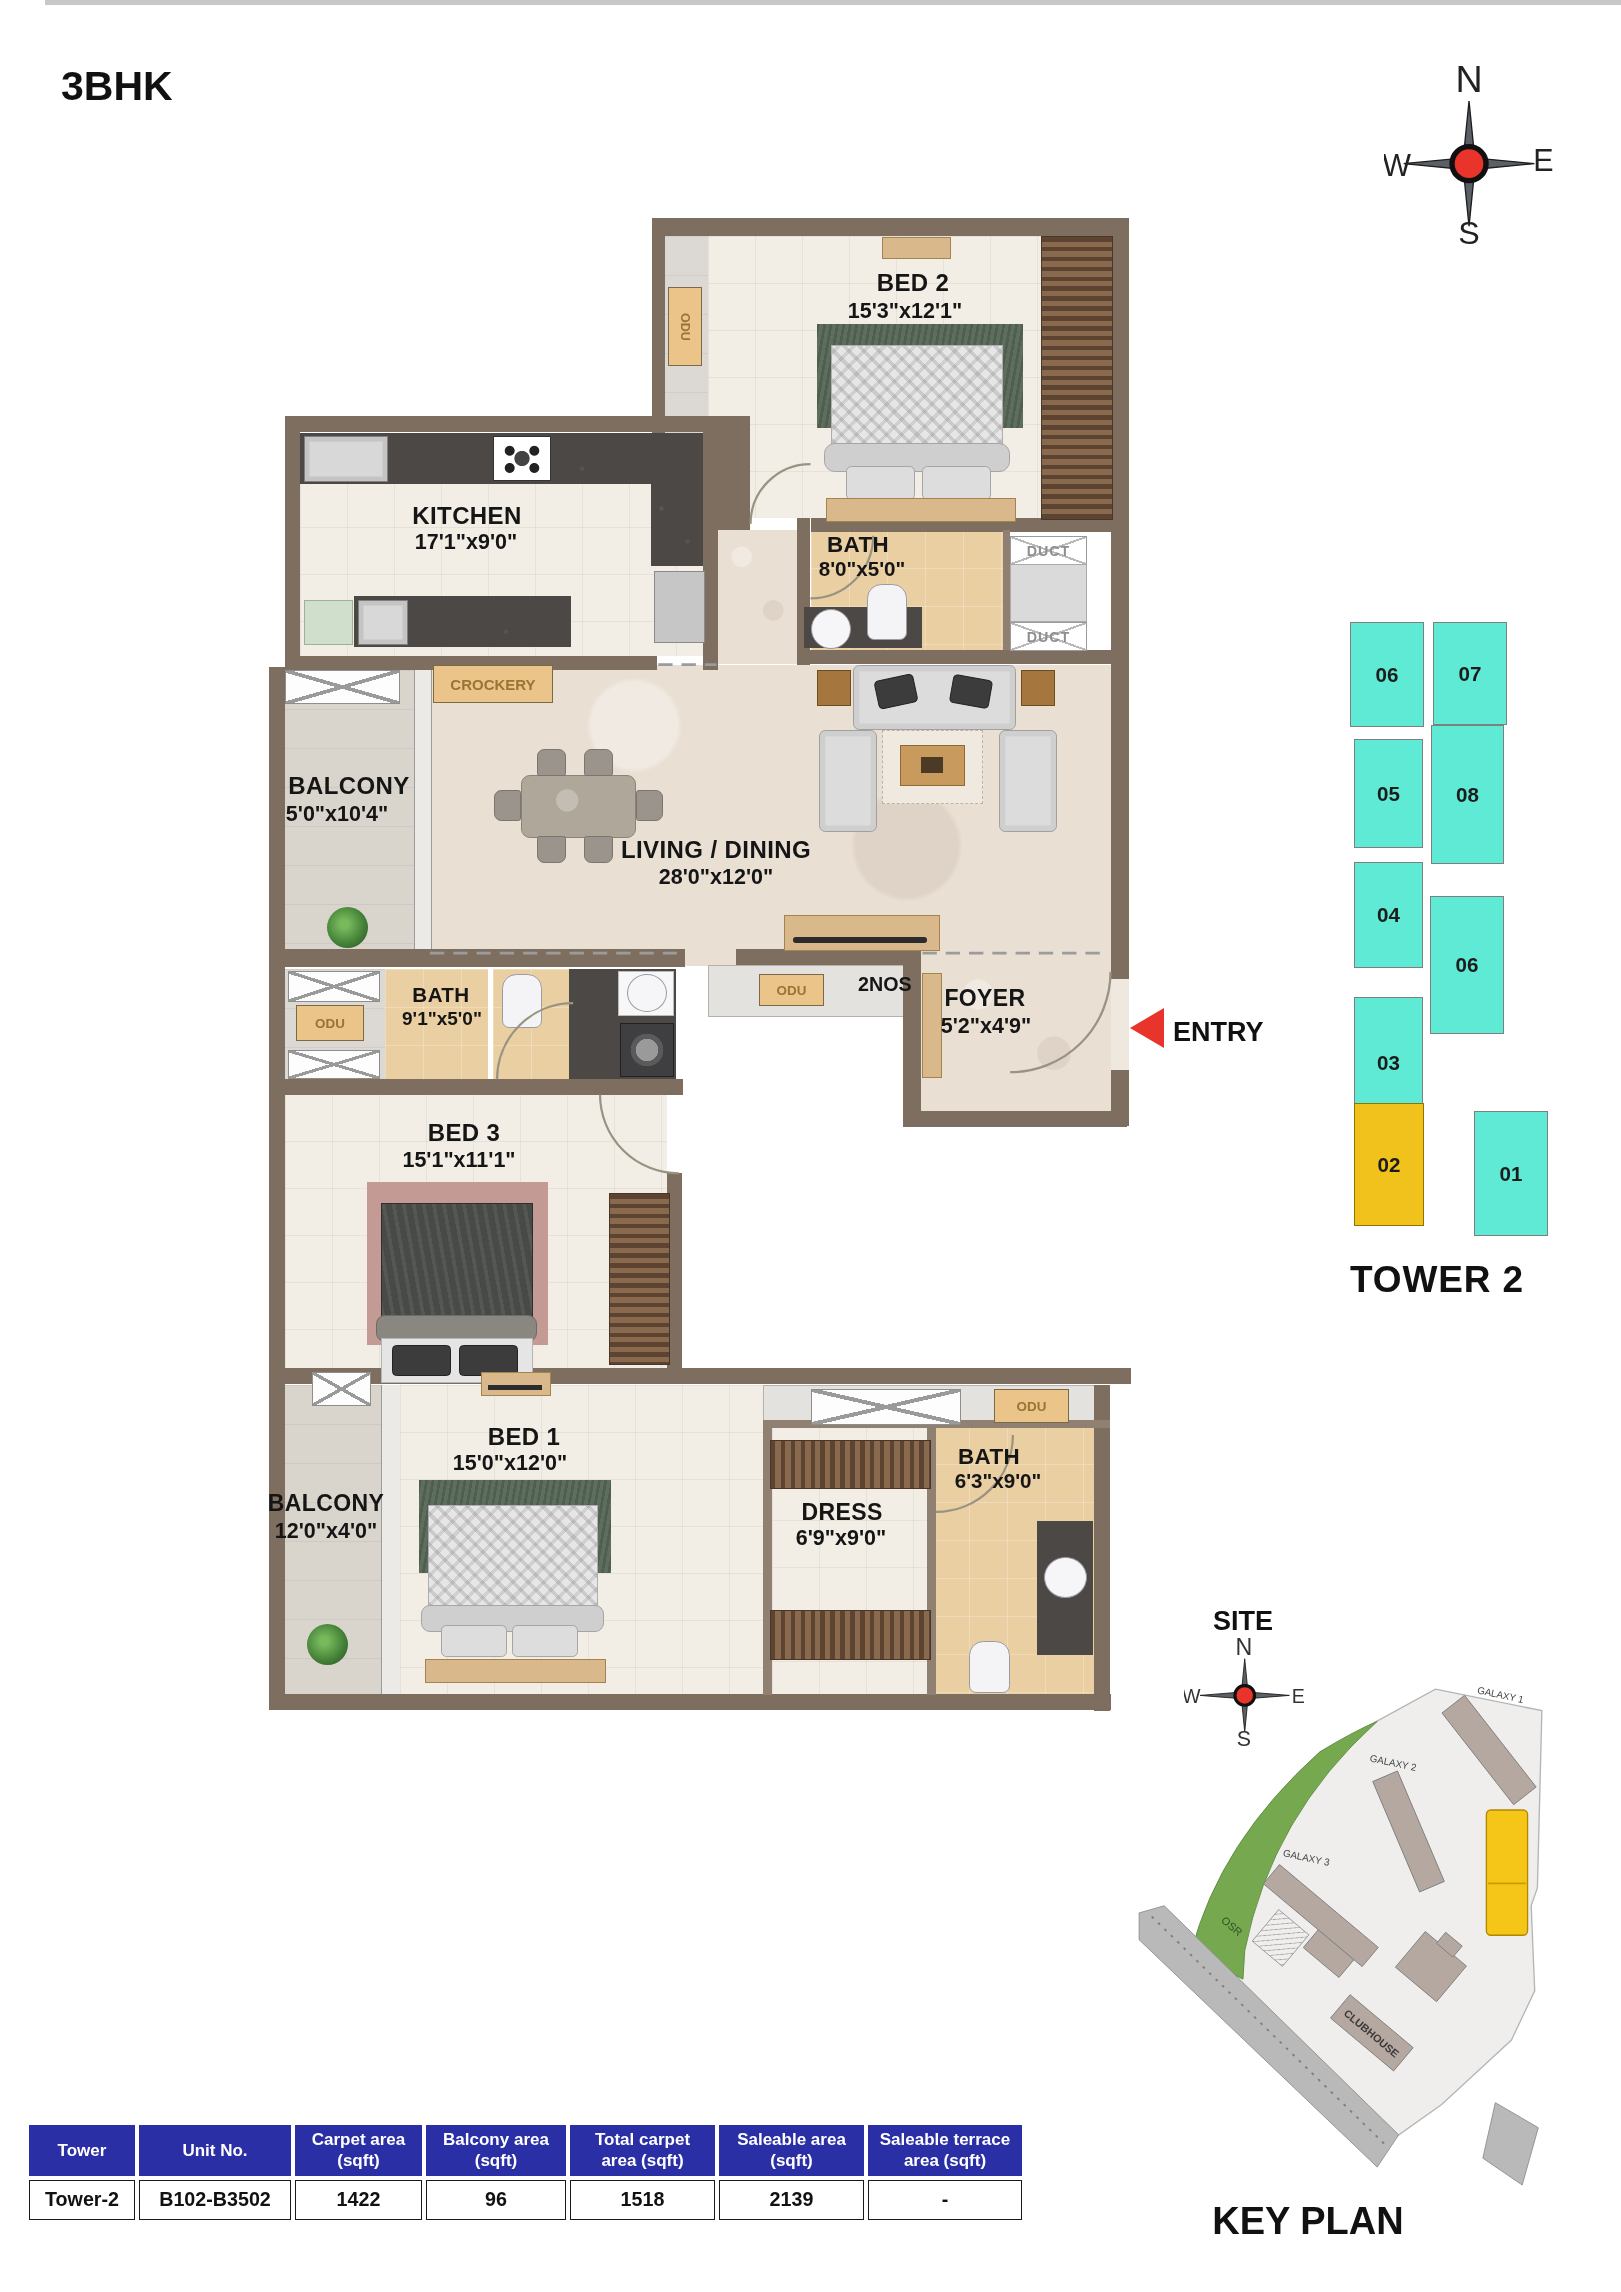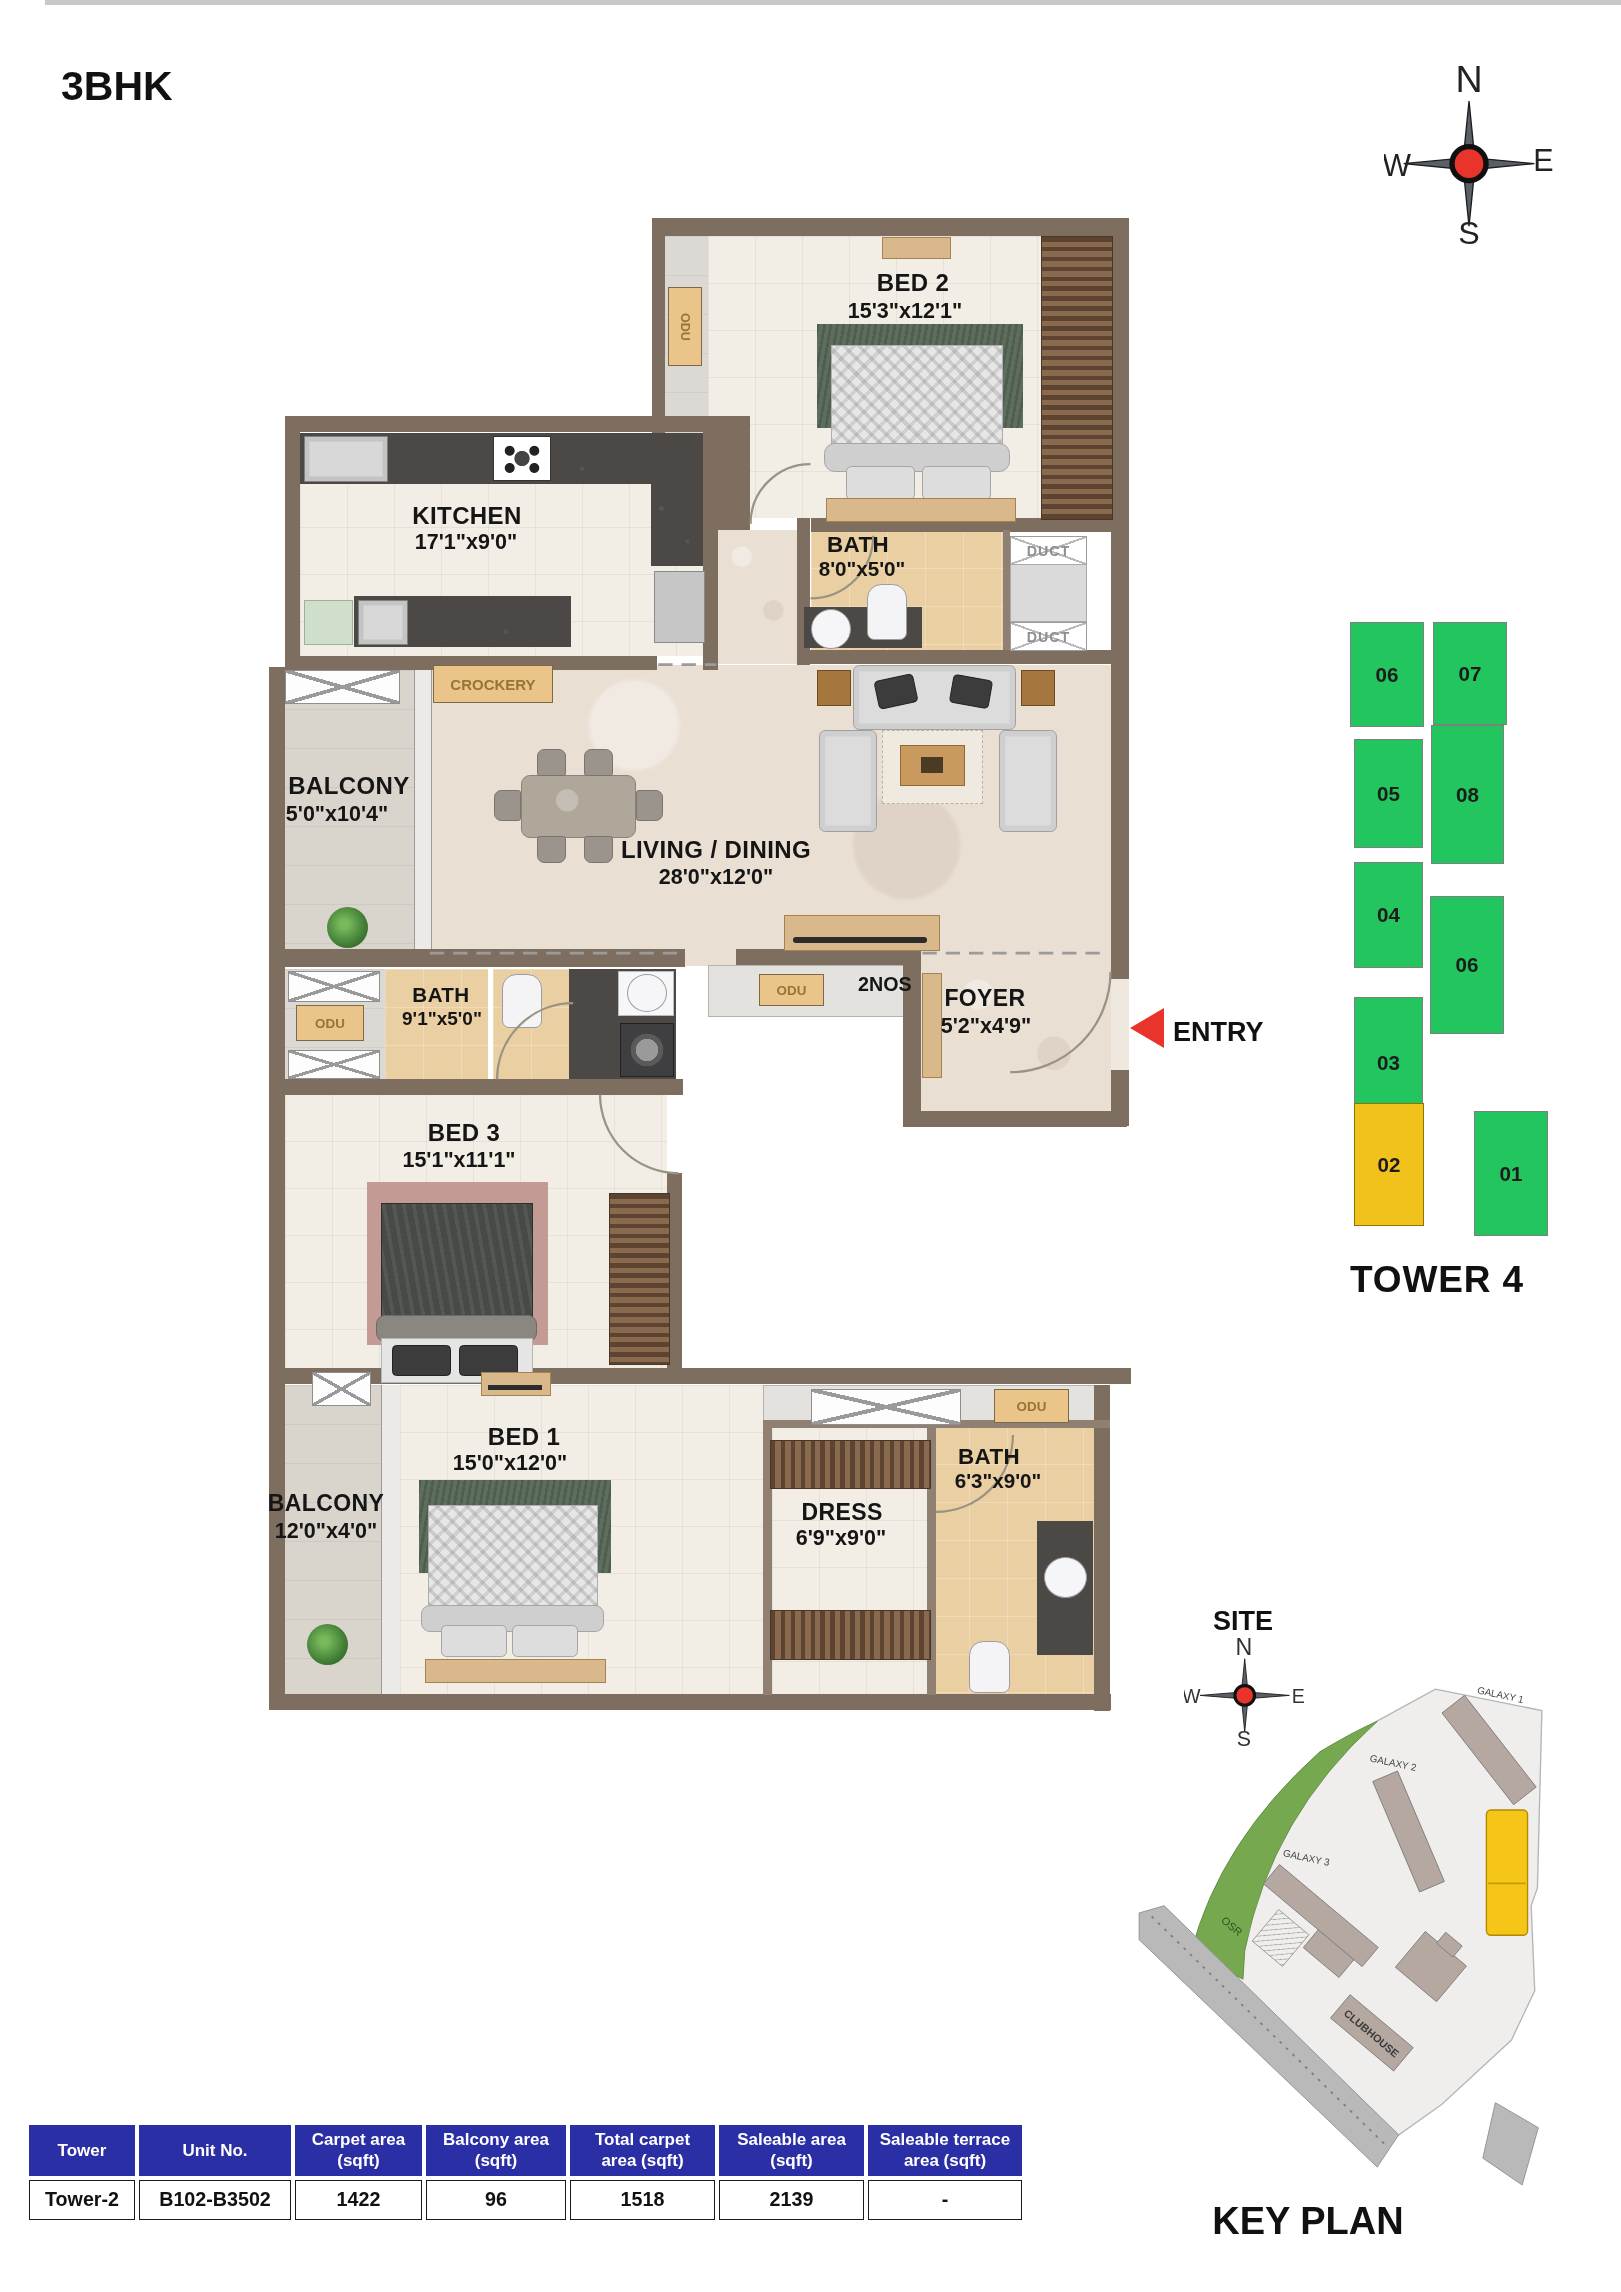--- a/index.html
+++ b/index.html
@@ -33,21 +33,21 @@
   .sidetab{position:absolute;background:#a5773f;border:0.9px solid #6d4c22;}
   .plant{position:absolute;background:radial-gradient(circle at 42% 42%,#79b95c 12%,#47853a 55%,#2c5a22 90%);border-radius:50%;}
   .win{position:absolute;background:#eceae6;border-left:1.8px solid #9a9a9a;border-right:1.8px solid #9a9a9a;}
   .rname{position:absolute;transform:translateX(-50%);font-weight:bold;color:#151515;white-space:nowrap;font-size:24px;letter-spacing:0.4px;z-index:6;}
   .rdims{position:absolute;transform:translateX(-50%);font-weight:bold;color:#151515;white-space:nowrap;font-size:21.5px;z-index:6;}
   .ductbox{position:absolute;background:
     linear-gradient(to top right,transparent 48%,#b9b9b9 48% 52%,transparent 52%),
     linear-gradient(to bottom right,transparent 48%,#b9b9b9 48% 52%,transparent 52%),#ffffff;
     border:1.8px solid #9b9b9b;display:flex;align-items:center;justify-content:center;
     color:#8f8f8f;font-weight:bold;font-size:14.3px;letter-spacing:0.9px;}
-  .unit{position:absolute;background:#22c55e;border:1.8px solid #7f7f7f;display:flex;align-items:center;justify-content:center;font-weight:bold;font-size:20.6px;color:#1c1c1c;}
+  .unit{position:absolute;background:#5eead4;border:1.8px solid #7f7f7f;display:flex;align-items:center;justify-content:center;font-weight:bold;font-size:20.6px;color:#1c1c1c;}
   .unit.hl{background:#f2c21c;border-color:#8f7400;}
   .bigcap{position:absolute;font-weight:bold;color:#111;white-space:nowrap;}
   .stove{position:absolute;background:#fff;border:1.8px solid #333;background-image:
     radial-gradient(circle at 28% 32%,#222 4.5px,transparent 5.4px),
     radial-gradient(circle at 72% 32%,#222 4.5px,transparent 5.4px),
     radial-gradient(circle at 28% 72%,#222 4.5px,transparent 5.4px),
     radial-gradient(circle at 72% 72%,#222 4.5px,transparent 5.4px),
     radial-gradient(circle at 50% 50%,#444 7.2px,transparent 8px);}
   .sink{position:absolute;background:#d8d8d8;border:1.8px solid #7f7f7f;box-shadow:inset 0 0 0 4.5px #c4c4c4;}
   .toilet{position:absolute;background:#f4f4f6;border:1.8px solid #9b9ba3;border-radius:14.3px 14.3px 7.2px 7.2px;}
@@ -300,21 +300,21 @@
     </div>
   <div class="unit" style="left:1354px;top:972px;width:67px;height:130px;margin-top:25px;">
       <span>03</span>
     </div>
   <div class="unit hl" style="left:1354px;top:1103px;width:68px;height:121px;">
       <span>02</span>
     </div>
   <div class="unit" style="left:1474px;top:1111px;width:72px;height:123px;justify-content:center;">
       <span>01</span>
     </div>
-  <div class="bigcap" style="left:1437px;top:1259px;font-size:37px;transform:translateX(-50%);letter-spacing:0.9px;">TOWER 4</div>
+  <div class="bigcap" style="left:1437px;top:1259px;font-size:37px;transform:translateX(-50%);letter-spacing:0.9px;">TOWER 2</div>
 
   <div class="bigcap" style="left:1243px;top:1606px;font-size:27px;transform:translateX(-50%);">SITE</div>
   <svg class="abs" style="left:1184px;top:1632px;" width="125" height="125" viewBox="0 0 140 140">
     <polygon points="68,30 64,71 72,71" fill="#5a6066" stroke="#1d1d1d"></polygon>
     <polygon points="68,112 64,71 72,71" fill="#5a6066" stroke="#1d1d1d"></polygon>
     <polygon points="18,71 68,67 68,75" fill="#5a6066" stroke="#1d1d1d"></polygon>
     <polygon points="118,71 68,67 68,75" fill="#5a6066" stroke="#1d1d1d"></polygon>
     <circle cx="68" cy="71" r="11" fill="#e8342a" stroke="#101010" stroke-width="3.5"></circle>
     <text x="67" y="26" text-anchor="middle" font-size="26" fill="#333">N</text>
     <text x="8" y="80" text-anchor="middle" font-size="22" fill="#333">W</text>

